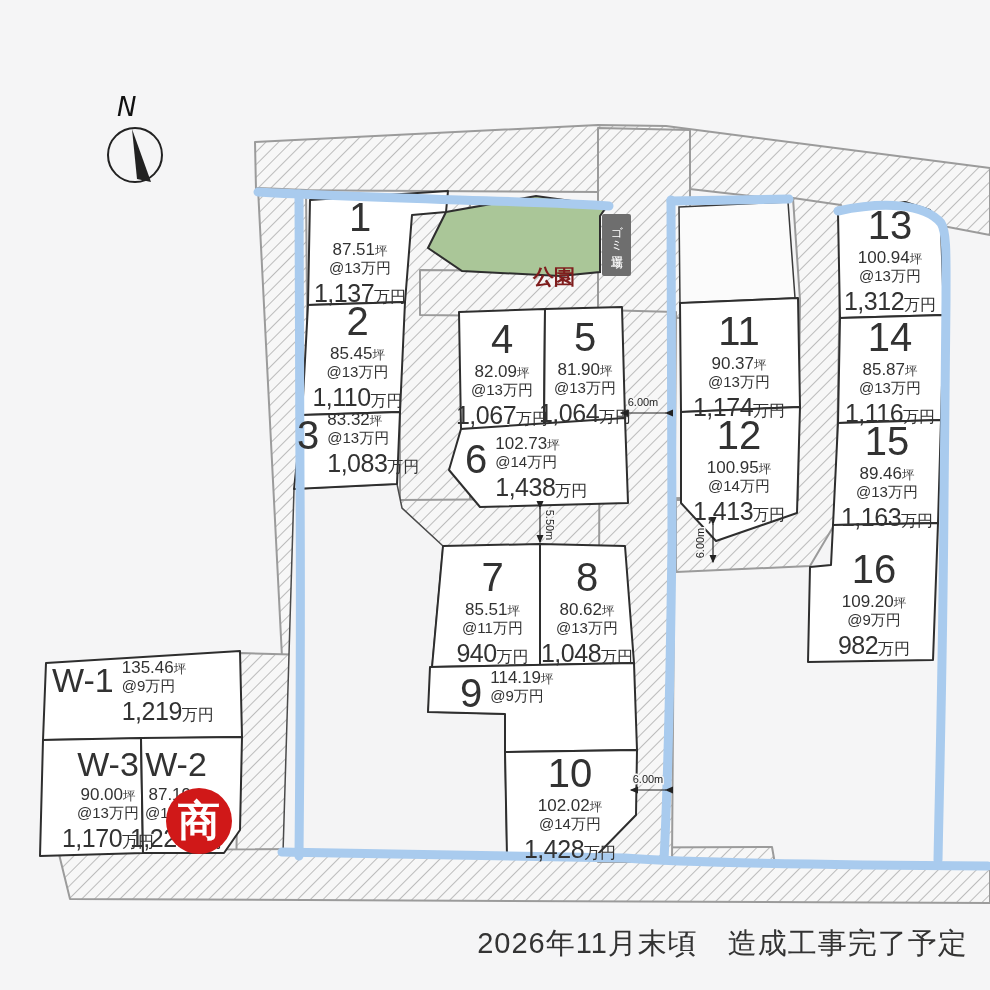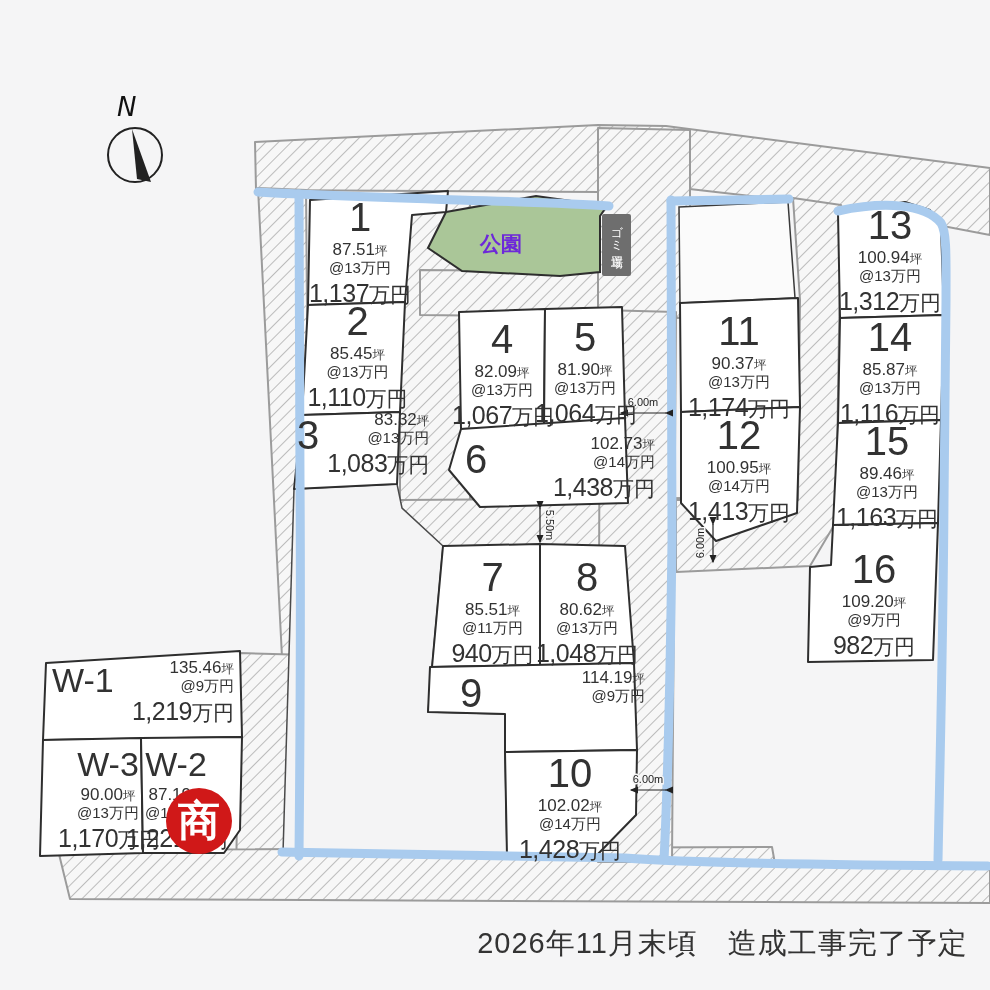--- a/index.html
+++ b/index.html
@@ -6,25 +6,25 @@
   .stage{position:relative;width:990px;height:990px;background:#f5f5f6;overflow:hidden;
          font-family:"Liberation Sans","DejaVu Sans",sans-serif;}
   .stage svg{position:absolute;left:0;top:0;}
   .plot{position:absolute;color:#323232;text-align:center;line-height:1.12;z-index:5;}
   .num{font-size:40px;line-height:1.05;margin-bottom:2px;}
   .wnum{font-size:34px;line-height:1.1;margin-bottom:2px;}
   .area{font-size:17px;white-space:nowrap;}
   .unit{font-size:15px;margin-top:1px;white-space:nowrap;}
   .price{font-size:25px;margin-top:2px;letter-spacing:-0.5px;white-space:nowrap;}
   .sfx{font-size:12.5px;}
-  .psfx{font-size:21px;letter-spacing:0;}
+  .psfx{font-size:16px;letter-spacing:0;}
   .row{display:flex;align-items:flex-start;}
   .row .num,.row .wnum{margin-right:8px;margin-top:4px;}
-  .row .col{flex:1;text-align:right;}
-  .parklabel{position:absolute;z-index:4;font-size:21px;font-weight:600;color:#6d28d9;text-align:left;}
+  .row .col{flex:1;text-align:left;}
+  .parklabel{position:absolute;z-index:4;font-size:21px;font-weight:600;color:#7f1d1d;text-align:right;margin-top:33px;}
   .gomilabel{position:absolute;z-index:4;writing-mode:vertical-rl;text-orientation:upright;
              font-size:12px;color:#fff;letter-spacing:1px;}
   .caption{position:absolute;z-index:6;font-size:29px;color:#333;text-align:center;letter-spacing:1px;white-space:nowrap;}
   .badge{position:absolute;z-index:7;width:66px;height:66px;border-radius:50%;
          display:flex;align-items:center;justify-content:center;
          color:#fff;font-size:42px;font-weight:700;}
   .dim{font-size:11px;fill:#1d1d1d;paint-order:stroke;stroke:#f6f6f6;stroke-width:3px;
        font-family:"Liberation Sans","DejaVu Sans",sans-serif;}
 </style>
 </head>

